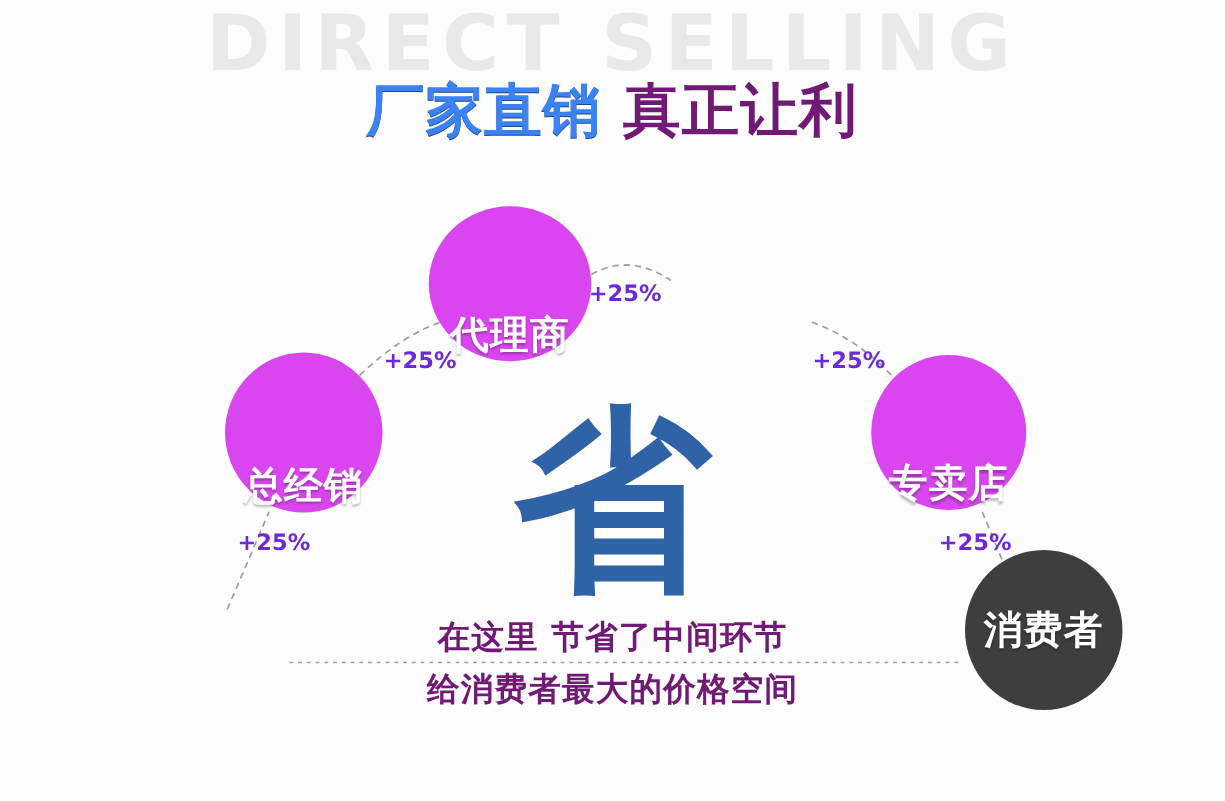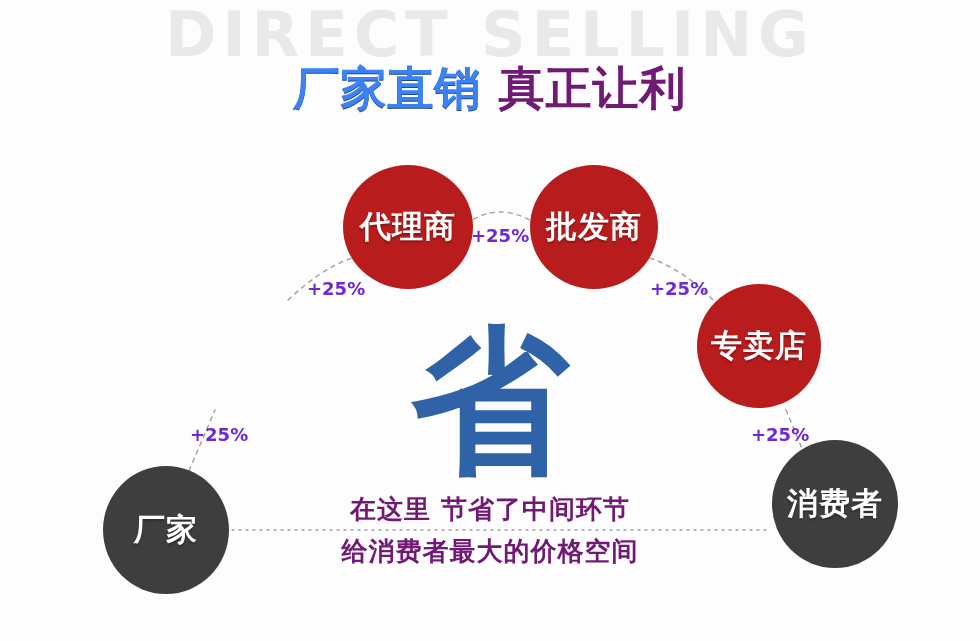--- a/index.html
+++ b/index.html
@@ -58,21 +58,21 @@
     position:absolute;
     display:flex;align-items:center;justify-content:center;
     border-radius:50%;
     color:#ffffff;
     font-size:31px;
     font-weight:bold;
     letter-spacing:1px;
     white-space:nowrap;
     text-shadow:0 2px 2px rgba(0,0,0,.28);
   }
-  .node.blue{background:#b91c1c;}
+  .node.blue{background:#d946ef;align-items:flex-end;}
   .node.dark{background:#3e3e3e;}
 
   
   .pct{
     position:absolute;
     font-size:18px;
     font-weight:bold;
     color:#6d28d9;
     white-space:nowrap;
     letter-spacing:0px;
@@ -109,32 +109,29 @@
       <path d="M288,300 Q322,268 352,258"></path>
       <path d="M466,224 Q500,200 536,224"></path>
       <path d="M650,258 Q684,270 713,300"></path>
       <path d="M786,410 L818,487"></path>
     </g>
     <path d="M232,530 L770,530" fill="none" stroke="#9e9e9e" stroke-width="1.3" stroke-dasharray="2 5" stroke-linecap="round"></path>
   </svg>
 
   <div class="center-glyph">省</div>
 
-  <div class="node dark" style="left:103px;top:466px;width:126px;height:128px;">
-    <span>厂家</span>
+
+  <div class="node blue" style="left:180px;top:282px;width:126px;height:128px;">
+    <span>总经销</span>
   </div>
-
 
   <div class="node blue" style="left:343px;top:165px;width:130px;height:124px;">
     <span>代理商</span>
   </div>
 
-  <div class="node blue" style="left:530px;top:165px;width:128px;height:124px;">
-    <span>批发商</span>
-  </div>
 
   <div class="node blue" style="left:697px;top:284px;width:124px;height:124px;">
     <span>专卖店</span>
   </div>
 
   <div class="node dark" style="left:772px;top:440px;width:126px;height:128px;">
     <span>消费者</span>
   </div>
 
   <div class="pct" style="left:190px;top:424px;">+25%</div>

